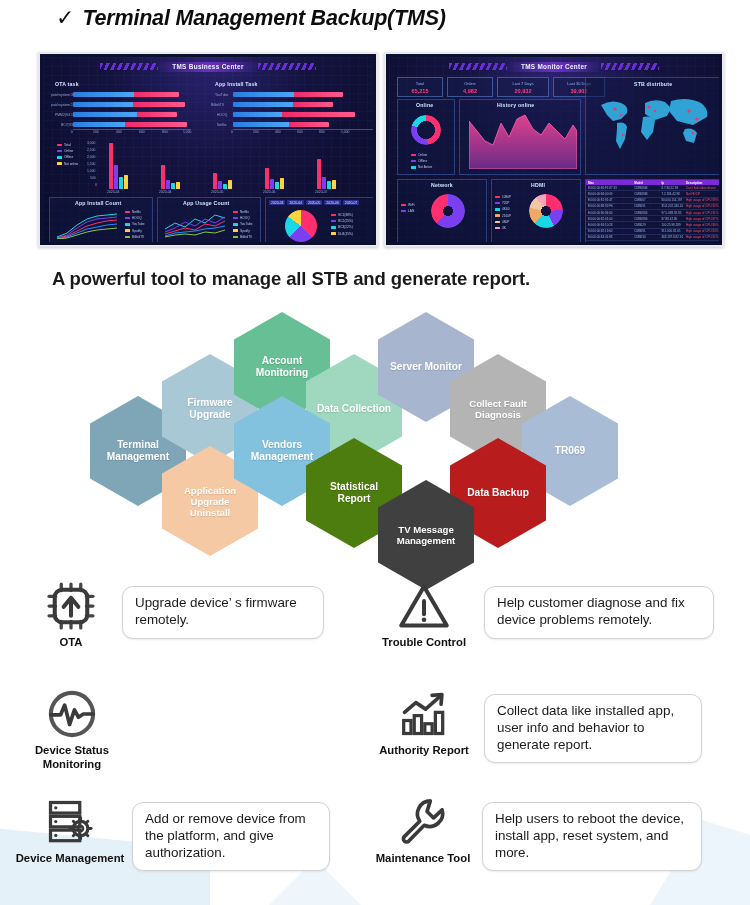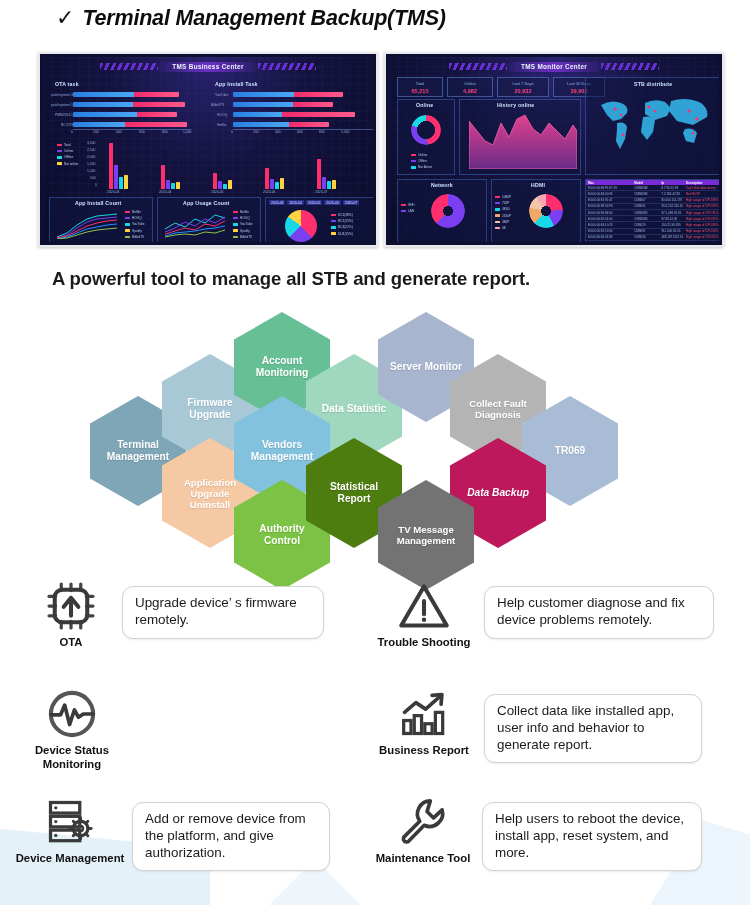--- a/index.html
+++ b/index.html
@@ -622,48 +622,45 @@
       <span class="htxt">Terminal Management</span>
     </div>
 
   <div class="hex" style="left:162px; top:54px;  background:#a9c8d6;">
       <span class="htxt">Firmware Upgrade</span>
     </div>
   <div class="hex" style="left:234px; top:12px;  background:#66bf95;">
       <span class="htxt">Account Monitoring</span>
     </div>
   <div class="hex" style="left:306px; top:54px;  background:#9fd8bf;">
-      <span class="htxt">Data Statistic</span>
+      <span class="htxt">Data Collection</span>
     </div>
   <div class="hex" style="left:378px; top:12px;  background:#a7b5cf;">
       <span class="htxt">Server Monitor</span>
     </div>
   <div class="hex small-text" style="left:450px; top:54px;  background:#b4b4b4;">
       <span class="htxt">Collect Fault Diagnosis</span>
     </div>
   <div class="hex" style="left:522px; top:96px;  background:#a9bcd6;">
       <span class="htxt">TR069</span>
     </div>
 
-  <div class="hex small-text" style="left:162px; top:138px; background:#f6c9a5;">
+  <div class="hex small-text" style="left:162px; top:146px; background:#f6c9a5;">
       <span class="htxt">Application Upgrade Uninstall</span>
     </div>
   <div class="hex" style="left:234px; top:96px;  background:#82c2de;">
       <span class="htxt">Vendors Management</span>
     </div>
-  <div class="hex" style="left:450px; top:138px; background:#be185d;font-style:italic;">
+  <div class="hex" style="left:450px; top:138px; background:#b91c1c;">
       <span class="htxt">Data Backup</span>
-    </div>
-  <div class="hex" style="left:234px; top:180px; background:#7cc244;">
-      <span class="htxt">Authority Control</span>
     </div>
   <div class="hex" style="left:306px; top:138px; background:#4d7c0f;">
       <span class="htxt">Statistical Report</span>
     </div>
-  <div class="hex small-text" style="left:378px; top:180px; background:#737373;">
+  <div class="hex small-text" style="left:378px; top:180px; background:#404040;">
       <span class="htxt">TV Message Management</span>
     </div>
 </div>
 
 <div class="features">
 
   <div class="frow">
     <div class="fcell" style="left:28px;">
       <div class="ficon-box">
         <svg class="ficon" viewBox="0 0 64 64">
@@ -689,21 +686,21 @@
       <div class="bubble" style="width:202px; margin-left:8px; margin-top:8px;">Upgrade device’ s firmware remotely.</div>
     </div>
 
     <div class="fcell" style="left:370px;">
       <div class="ficon-box" style="width:108px;">
         <svg class="ficon" viewBox="0 0 64 64">
           <path d="M32 8 L60 56 L4 56 Z" fill="none" stroke="#3a3a3a" stroke-width="5" stroke-linejoin="round"></path>
           <line x1="32" y1="26" x2="32" y2="42" stroke="#3a3a3a" stroke-width="5" stroke-linecap="round"></line>
           <circle cx="32" cy="49" r="2.8" fill="#3a3a3a"></circle>
         </svg>
-        <div class="ficon-label">Trouble Shooting</div>
+        <div class="ficon-label">Trouble Control</div>
       </div>
       <div class="bubble" style="width:230px; margin-left:6px; margin-top:8px;">Help customer diagnose and fix device problems remotely.</div>
     </div>
   </div>
 
   <div class="frow">
     <div class="fcell" style="left:20px;">
       <div class="ficon-box" style="width:104px;">
         <svg class="ficon" viewBox="0 0 64 64">
           <circle cx="32" cy="32" r="26" fill="none" stroke="#555" stroke-width="5"></circle>
@@ -716,21 +713,21 @@
     <div class="fcell" style="left:370px;">
       <div class="ficon-box" style="width:108px;">
         <svg class="ficon" viewBox="0 0 64 64">
           <path d="M8 30 L22 18 L34 26 L52 10" fill="none" stroke="#3a3a3a" stroke-width="4.5" stroke-linecap="round" stroke-linejoin="round"></path>
           <path d="M42 9 L54 8 L53 20" fill="none" stroke="#3a3a3a" stroke-width="4.5" stroke-linecap="round" stroke-linejoin="round"></path>
           <rect x="7" y="40" width="9" height="16" fill="none" stroke="#3a3a3a" stroke-width="4"></rect>
           <rect x="20" y="34" width="9" height="22" fill="none" stroke="#3a3a3a" stroke-width="4"></rect>
           <rect x="33" y="44" width="9" height="12" fill="none" stroke="#3a3a3a" stroke-width="4"></rect>
           <rect x="46" y="30" width="9" height="26" fill="none" stroke="#3a3a3a" stroke-width="4"></rect>
         </svg>
-        <div class="ficon-label">Business Report</div>
+        <div class="ficon-label">Authority Report</div>
       </div>
       <div class="bubble" style="width:218px; margin-left:6px; margin-top:8px;">Collect data like installed app, user info and behavior to generate report.</div>
     </div>
   </div>
 
   <div class="frow">
     <div class="fcell" style="left:14px;">
       <div class="ficon-box" style="width:112px;">
         <svg class="ficon" viewBox="0 0 64 64">
           <rect x="8" y="8" width="36" height="13" fill="none" stroke="#3a3a3a" stroke-width="4"></rect>

